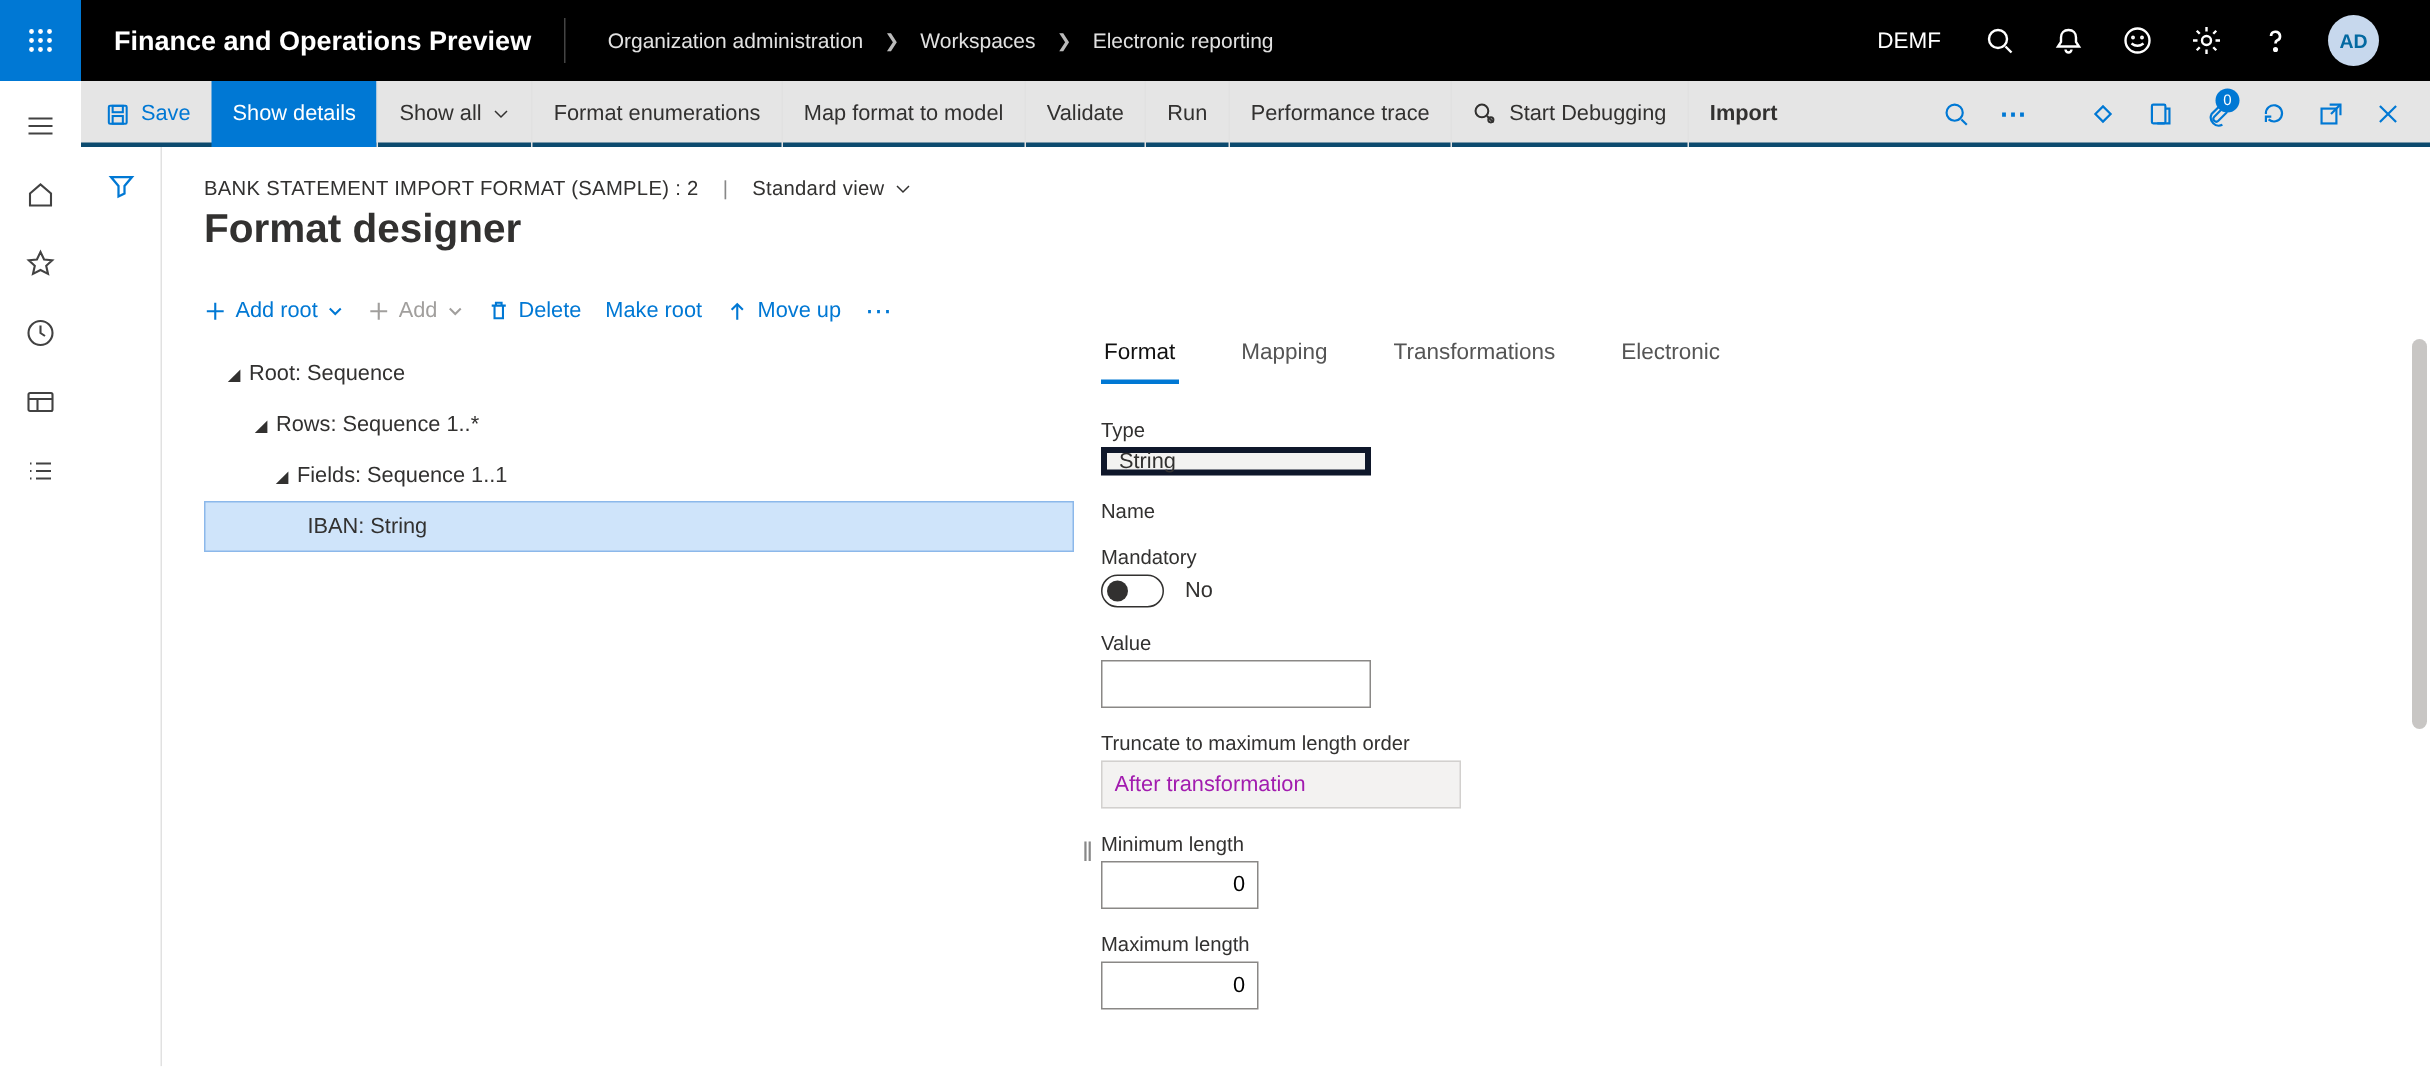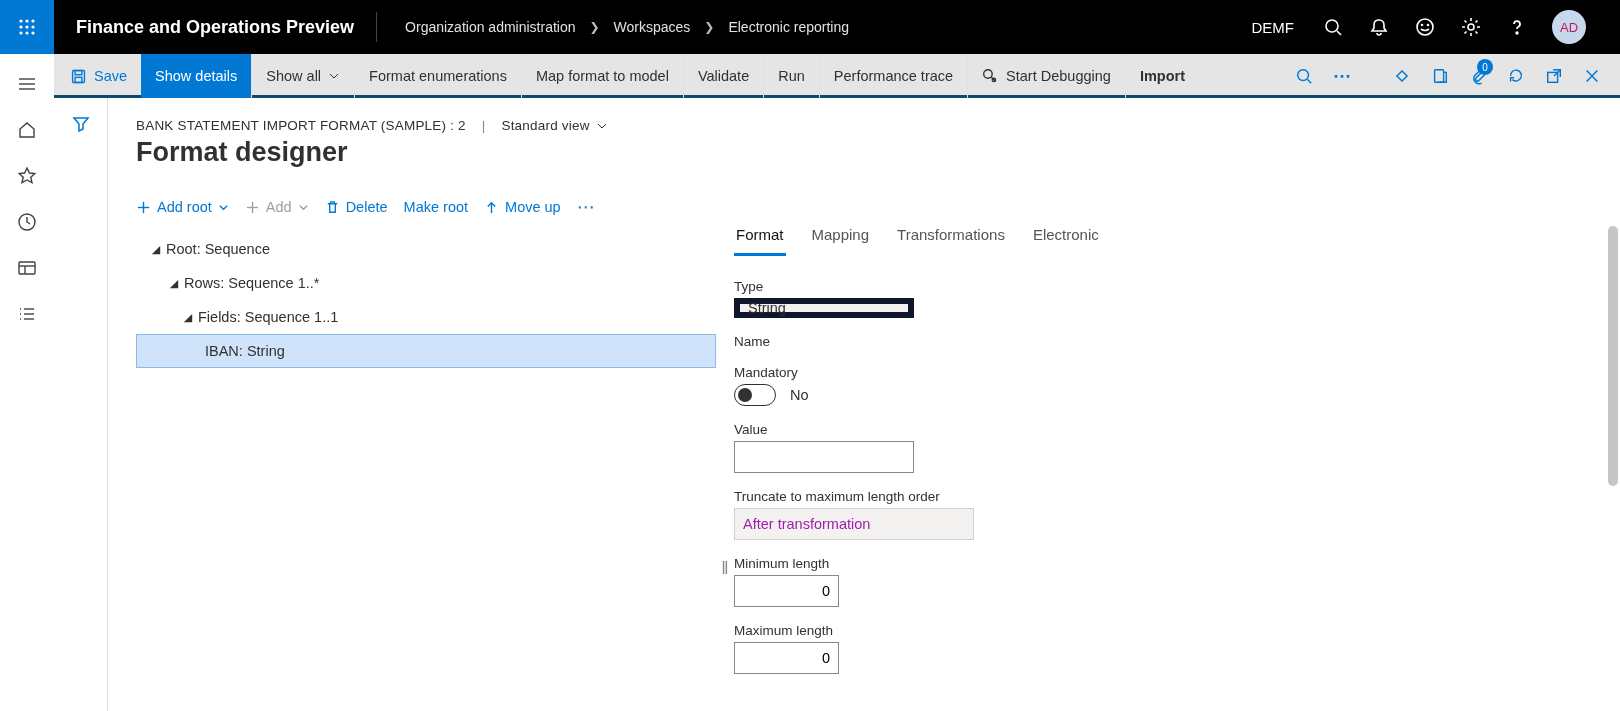--- a/index.html
+++ b/index.html
@@ -11,21 +11,21 @@
   .waffle svg { fill:#fff; }
   .app-title { font-size: 18px; font-weight: 600; padding: 0 22px; }
   .top-divider { width:1px; height: 30px; background: #444; }
   .breadcrumb { display:flex; align-items:center; gap: 14px; padding: 0 28px; font-size: 14px; color: #e1e1e1; }
   .breadcrumb .chev { color:#bbb; font-size: 12px; }
   .top-spacer { flex:1; }
   .top-right { display:flex; align-items:center; gap: 4px; padding-right: 24px; }
   .top-right .txt { font-size: 15px; padding: 0 14px; }
   .top-icon { width: 42px; height: 54px; display:flex; align-items:center; justify-content:center; cursor:pointer; }
   .top-icon svg { stroke:#fff; fill:none; }
-  .avatar { width: 34px; height: 34px; border-radius: 50%; background:#c7d8ed; color:#be185d; display:flex;align-items:center;justify-content:center; font-size:13px; font-weight:400; margin:0 10px; cursor:pointer;}
+  .avatar { width: 34px; height: 34px; border-radius: 50%; background:#c7d8ed; color:#0369a1; display:flex;align-items:center;justify-content:center; font-size:13px; font-weight:700; margin:0 10px; cursor:pointer;}
 
   
   .layout { display:flex; height: calc(711px - 54px); }
   .rail { width: 54px; background:#fff; display:flex; flex-direction:column; align-items:center; padding-top:18px; gap:22px; border-right: none; }
   .rail-item { width:24px; height:24px; display:flex; align-items:center; justify-content:center; cursor:pointer; color:#424242;}
   .rail-item svg { stroke:#424242; fill:none; stroke-width:1.4; }
 
   
   .main { flex:1; display:flex; flex-direction:column; }
   .cmdbar { height: 44px; display:flex; align-items:flex-start; border-bottom:3px solid #0c4a6e; background:#e5e5e5; font-size:14.5px; position:relative;}
@@ -64,31 +64,31 @@
   .tree .lbl {}
   .tree .n0 { padding-left:10px;}
   .tree .n1 { padding-left:28px;}
   .tree .n2 { padding-left:42px;}
   .tree .n3 { padding-left:68px;}
   .tree .sel { background:#cfe4fa; border:1px solid #8cb8ea; border-radius:0;}
 
   .splitter { width:18px; display:flex; align-items:center; justify-content:center; padding-top:200px; color:#888; font-size:18px; cursor:col-resize;}
 
   .props { flex:1; padding-right:50px; overflow-y:auto; position:relative;}
-  .tabs { display:flex; gap:24px; border-bottom:1px solid transparent; font-size:15px;}
+  .tabs { display:flex; gap:40px; border-bottom:1px solid transparent; font-size:15px;}
   .tabs .tab { padding:0 2px 10px 2px; cursor:pointer; color:#555;}
   .tabs .tab.active { color:#111; border-bottom:3px solid #0078D4; font-weight:400;}
 
   .form { padding-top:22px; max-width: 260px;}
   .form .fld { margin-bottom:16px;}
   .form label { display:block; font-size:13.5px; color:#323130; margin-bottom:4px;}
   .form input[type=text] { width:240px; height:32px; border:1px solid #8a8886; padding:0 8px; font-size:14.5px; background:#fff;}
   .form input.short { width:105px; text-align:right;}
   .form input.dis { background:#f3f2f1; color:#a21caf; border-color:#d2d0ce;}
-  .type-box { width:180px; height:19px; border:6px solid #0f172a; background:#f3f2f1; padding:4px 8px; font-size:14.5px; display:flex; align-items:center;}
+  .type-box { width:180px; height:19px; border:4px solid #0f172a; background:#f3f2f1; padding:4px 8px; font-size:14.5px; display:flex; align-items:center;}
   .toggle-row { display:flex; align-items:center; gap:14px;}
   .toggle { width:42px; height:22px; border:1px solid #323130; border-radius:11px; position:relative; background:#fff; cursor:pointer;}
   .toggle .knob { width:14px;height:14px;border-radius:50%;background:#323130;position:absolute;top:3px;left:3px;}
 
   .scrollbar-fake { position:absolute; right:2px; top:0px; width:10px; height:260px; background:#c8c6c4; border-radius:5px;}
 </style>
 </head>
 <body>
 
 <div class="topbar">

